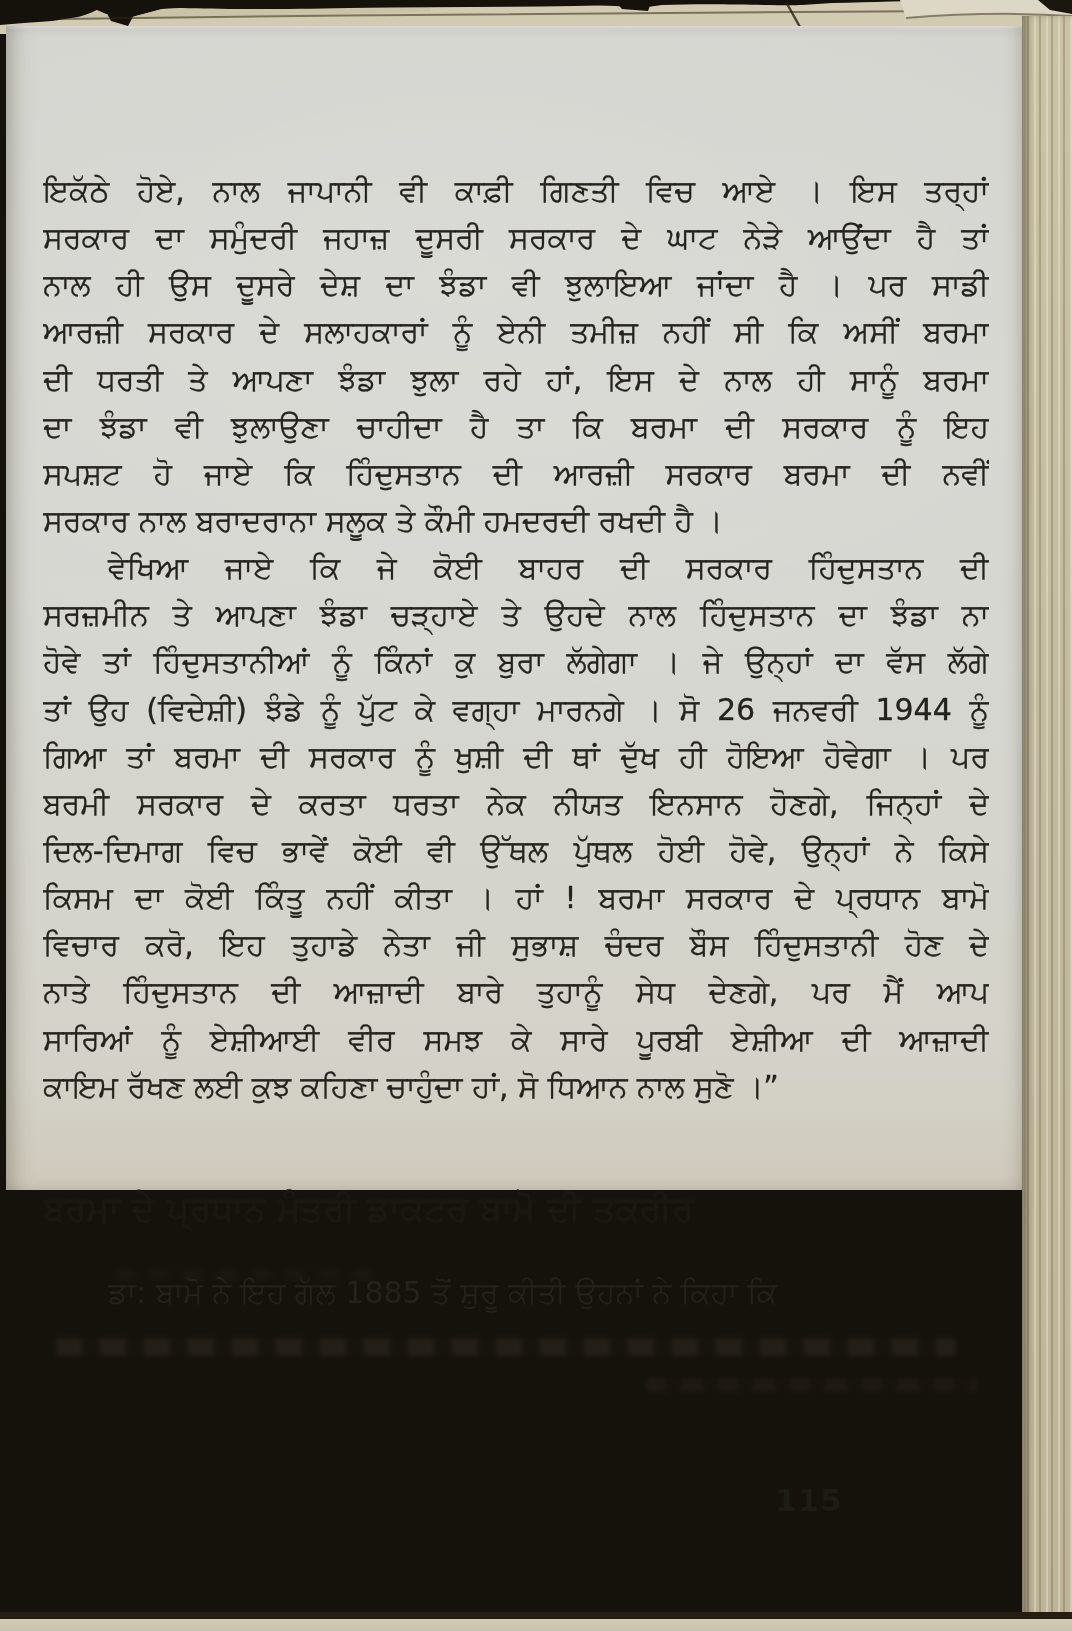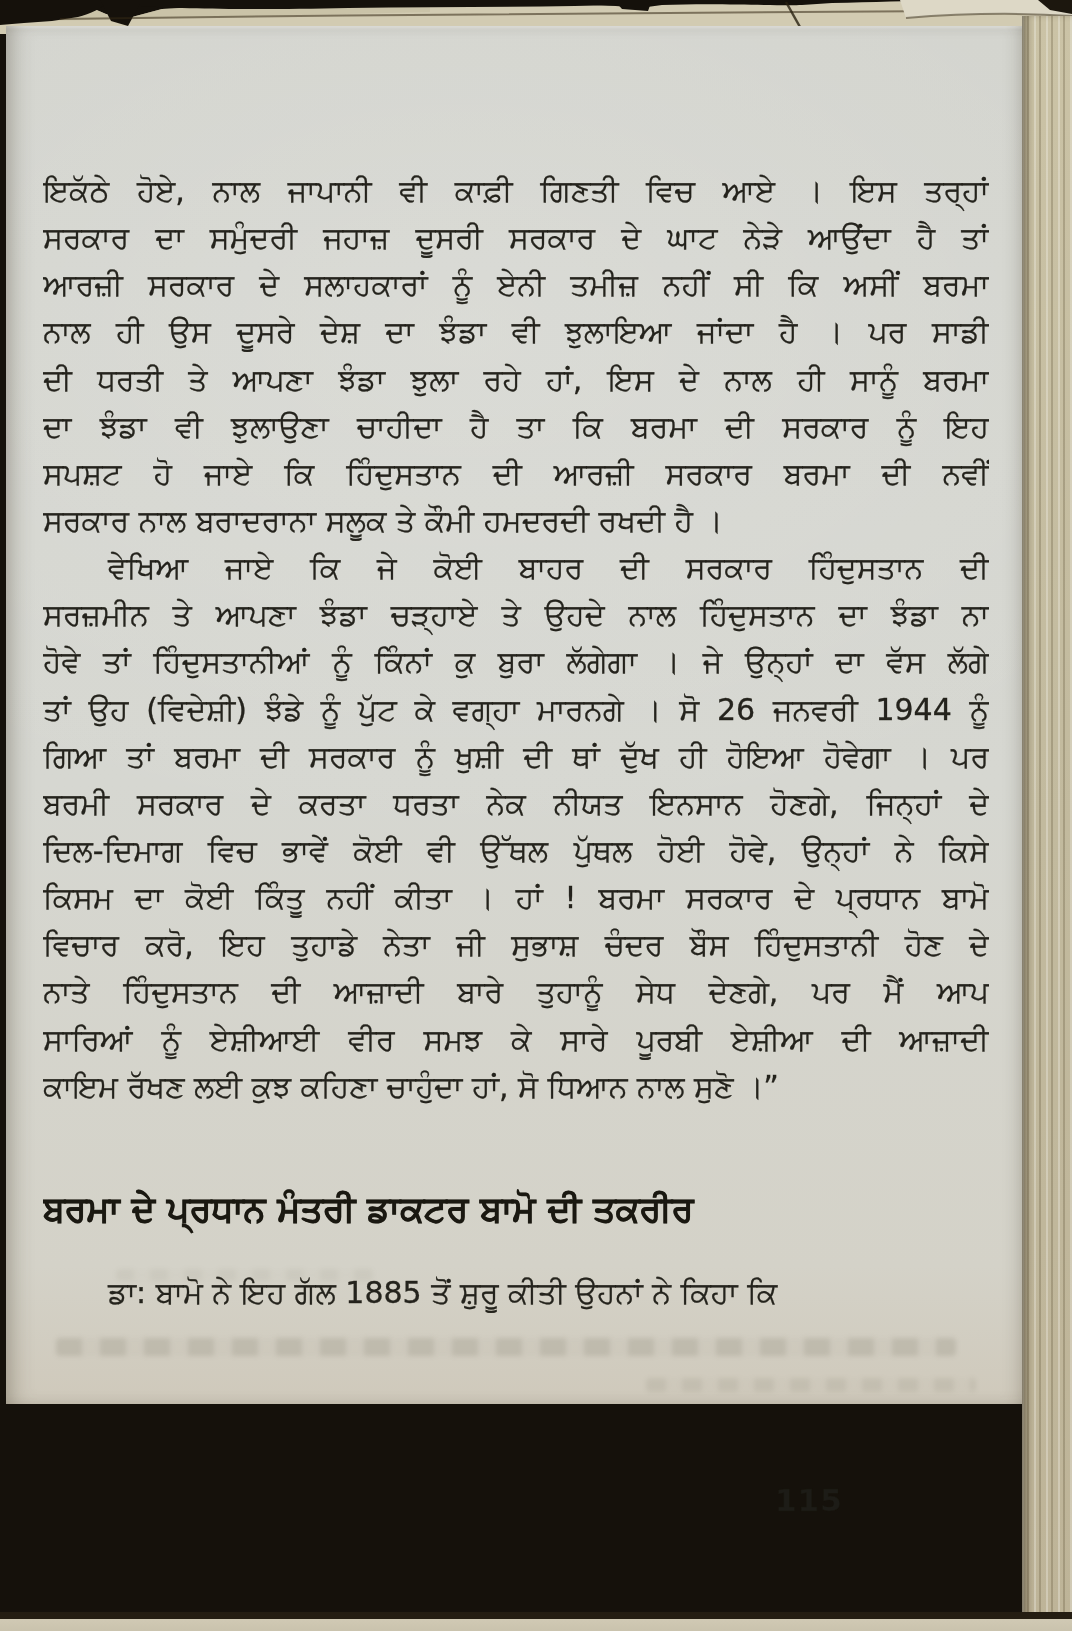--- a/index.html
+++ b/index.html
@@ -9,21 +9,21 @@
     font-family:"DejaVu Sans",sans-serif;
     overflow:hidden;
   }
   .scan{position:relative;width:1072px;height:1631px;}
 
   
   .top-band{position:absolute;left:0;top:0;width:1072px;height:75px;}
 
   
   .page{
-    position:absolute;left:6px;top:26px;width:1018px;height:1378px;
+    position:absolute;left:6px;top:26px;width:1018px;height:1164px;
     background:
       radial-gradient(120% 55% at 45% 22%, rgba(255,255,255,.14), rgba(255,255,255,0) 70%),
       linear-gradient(180deg,#d3d4ce 0%,#d6d7d1 55%,#d4d2c8 90%,#cfc9bb 100%);
     box-shadow:
       inset 16px 0 24px -14px rgba(70,63,45,.45),
       inset -12px 0 20px -12px rgba(70,63,45,.40),
       inset 0 4px 3px -2px rgba(255,255,255,.55);
   }
 
   
@@ -124,22 +124,22 @@
       <path d="M1038,0 L1072,0 L1072,14 L1050,10 Z" fill="#1c170e"></path>
     </svg>
   </div>
 
   <div class="page">
 
     <div class="text-block">
         <div class="paragraph">
           <div class="line">ਇਕੱਠੇ ਹੋਏ, ਨਾਲ ਜਾਪਾਨੀ ਵੀ ਕਾਫ਼ੀ ਗਿਣਤੀ ਵਿਚ ਆਏ । ਇਸ ਤਰ੍ਹਾਂ</div>
           <div class="line">ਸਰਕਾਰ ਦਾ ਸਮੁੰਦਰੀ ਜਹਾਜ਼ ਦੂਸਰੀ ਸਰਕਾਰ ਦੇ ਘਾਟ ਨੇੜੇ ਆਉਂਦਾ ਹੈ ਤਾਂ</div>
+          <div class="line">ਨਾਲ ਹੀ ਉਸ ਦੂਸਰੇ ਦੇਸ਼ ਦਾ ਝੰਡਾ ਵੀ ਝੁਲਾਇਆ ਜਾਂਦਾ ਹੈ । ਪਰ ਸਾਡੀ</div>
           <div class="line">ਆਰਜ਼ੀ ਸਰਕਾਰ ਦੇ ਸਲਾਹਕਾਰਾਂ ਨੂੰ ਏਨੀ ਤਮੀਜ਼ ਨਹੀਂ ਸੀ ਕਿ ਅਸੀਂ ਬਰਮਾ</div>
-          <div class="line">ਨਾਲ ਹੀ ਉਸ ਦੂਸਰੇ ਦੇਸ਼ ਦਾ ਝੰਡਾ ਵੀ ਝੁਲਾਇਆ ਜਾਂਦਾ ਹੈ । ਪਰ ਸਾਡੀ</div>
           <div class="line">ਦੀ ਧਰਤੀ ਤੇ ਆਪਣਾ ਝੰਡਾ ਝੁਲਾ ਰਹੇ ਹਾਂ, ਇਸ ਦੇ ਨਾਲ ਹੀ ਸਾਨੂੰ ਬਰਮਾ</div>
           <div class="line">ਦਾ ਝੰਡਾ ਵੀ ਝੁਲਾਉਣਾ ਚਾਹੀਦਾ ਹੈ ਤਾ ਕਿ ਬਰਮਾ ਦੀ ਸਰਕਾਰ ਨੂੰ ਇਹ</div>
           <div class="line">ਸਪਸ਼ਟ ਹੋ ਜਾਏ ਕਿ ਹਿੰਦੁਸਤਾਨ ਦੀ ਆਰਜ਼ੀ ਸਰਕਾਰ ਬਰਮਾ ਦੀ ਨਵੀਂ</div>
           <div class="line last">ਸਰਕਾਰ ਨਾਲ ਬਰਾਦਰਾਨਾ ਸਲੂਕ ਤੇ ਕੌਮੀ ਹਮਦਰਦੀ ਰਖਦੀ ਹੈ ।</div>
         </div>
         <div class="paragraph">
           <div class="line indent">ਵੇਖਿਆ ਜਾਏ ਕਿ ਜੇ ਕੋਈ ਬਾਹਰ ਦੀ ਸਰਕਾਰ ਹਿੰਦੁਸਤਾਨ ਦੀ</div>
           <div class="line">ਸਰਜ਼ਮੀਨ ਤੇ ਆਪਣਾ ਝੰਡਾ ਚੜ੍ਹਾਏ ਤੇ ਉਹਦੇ ਨਾਲ ਹਿੰਦੁਸਤਾਨ ਦਾ ਝੰਡਾ ਨਾ</div>
           <div class="line">ਹੋਵੇ ਤਾਂ ਹਿੰਦੁਸਤਾਨੀਆਂ ਨੂੰ ਕਿੰਨਾਂ ਕੁ ਬੁਰਾ ਲੱਗੇਗਾ । ਜੇ ਉਨ੍ਹਾਂ ਦਾ ਵੱਸ ਲੱਗੇ</div>
           <div class="line">ਤਾਂ ਉਹ (ਵਿਦੇਸ਼ੀ) ਝੰਡੇ ਨੂੰ ਪੁੱਟ ਕੇ ਵਗ੍ਹਾ ਮਾਰਨਗੇ । ਸੋ 26 ਜਨਵਰੀ 1944 ਨੂੰ</div>

